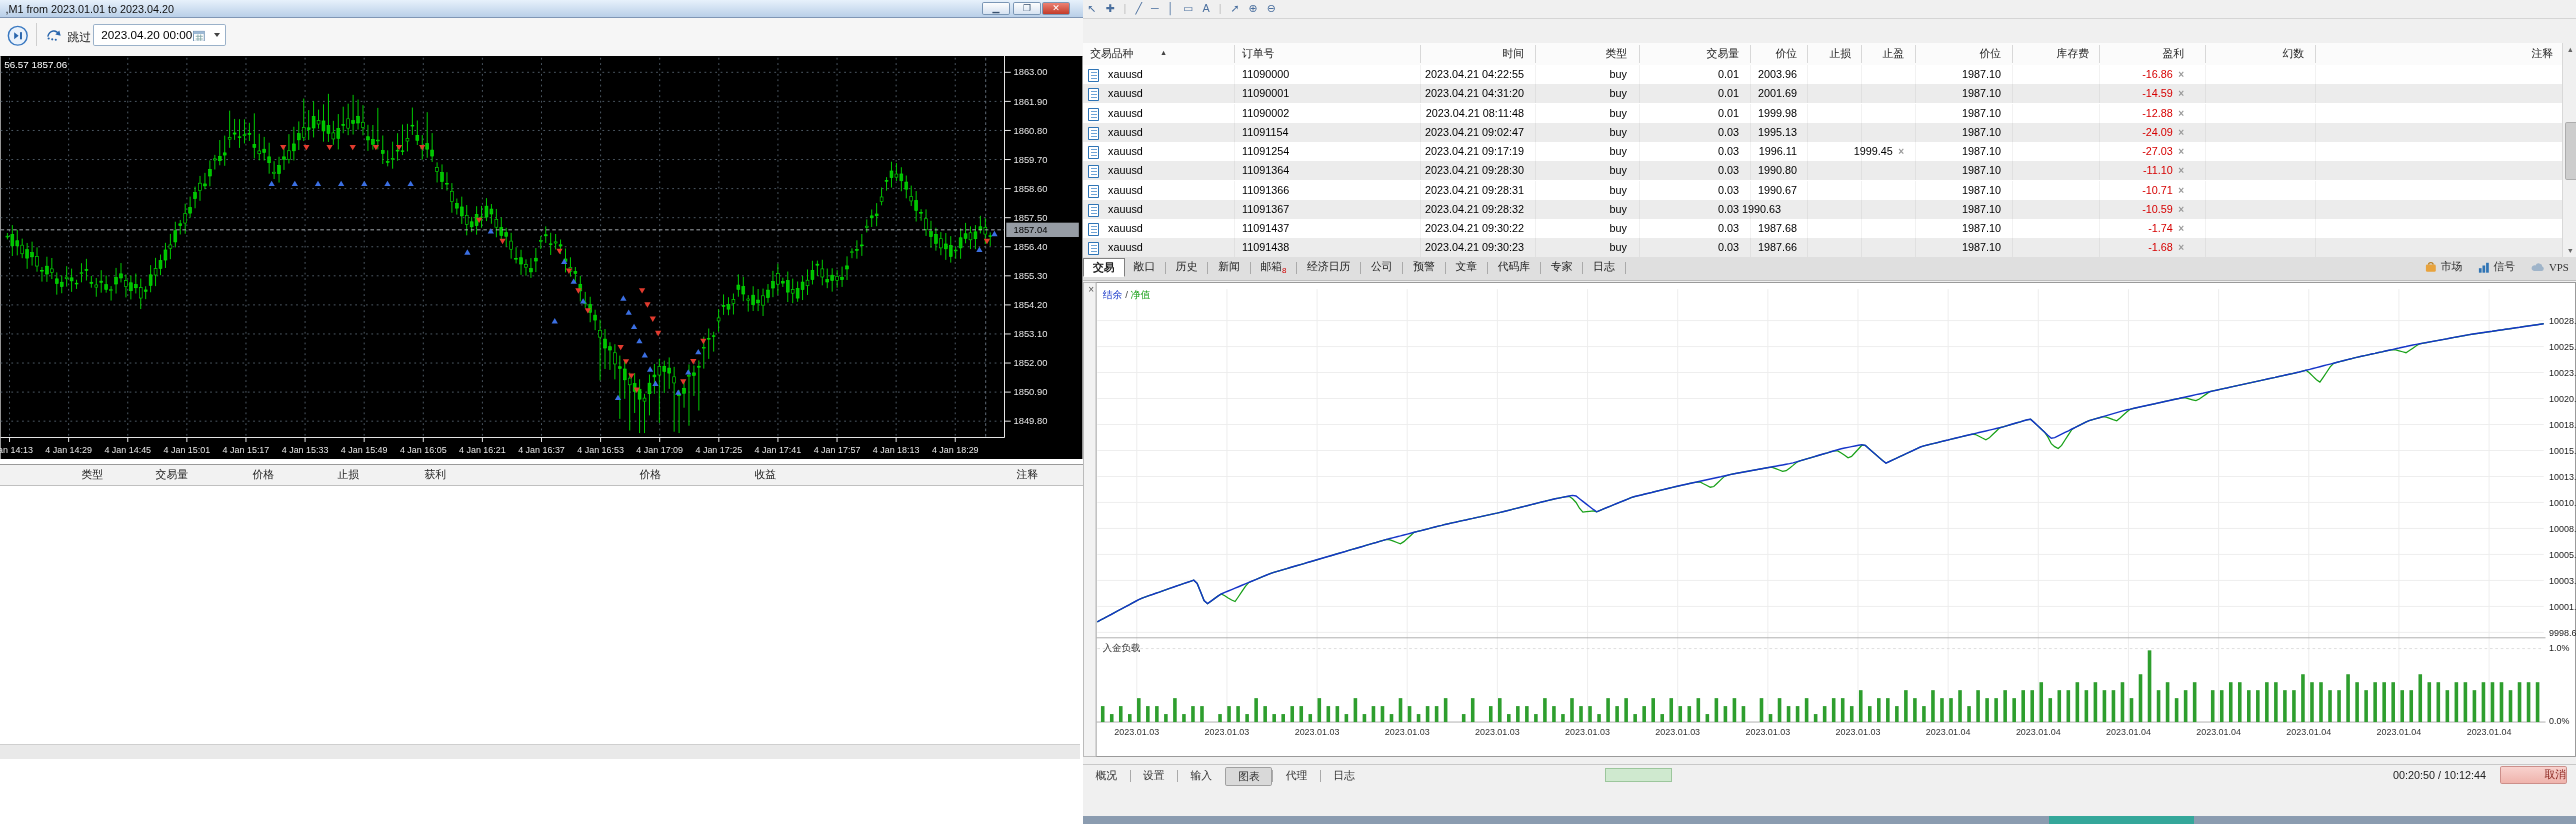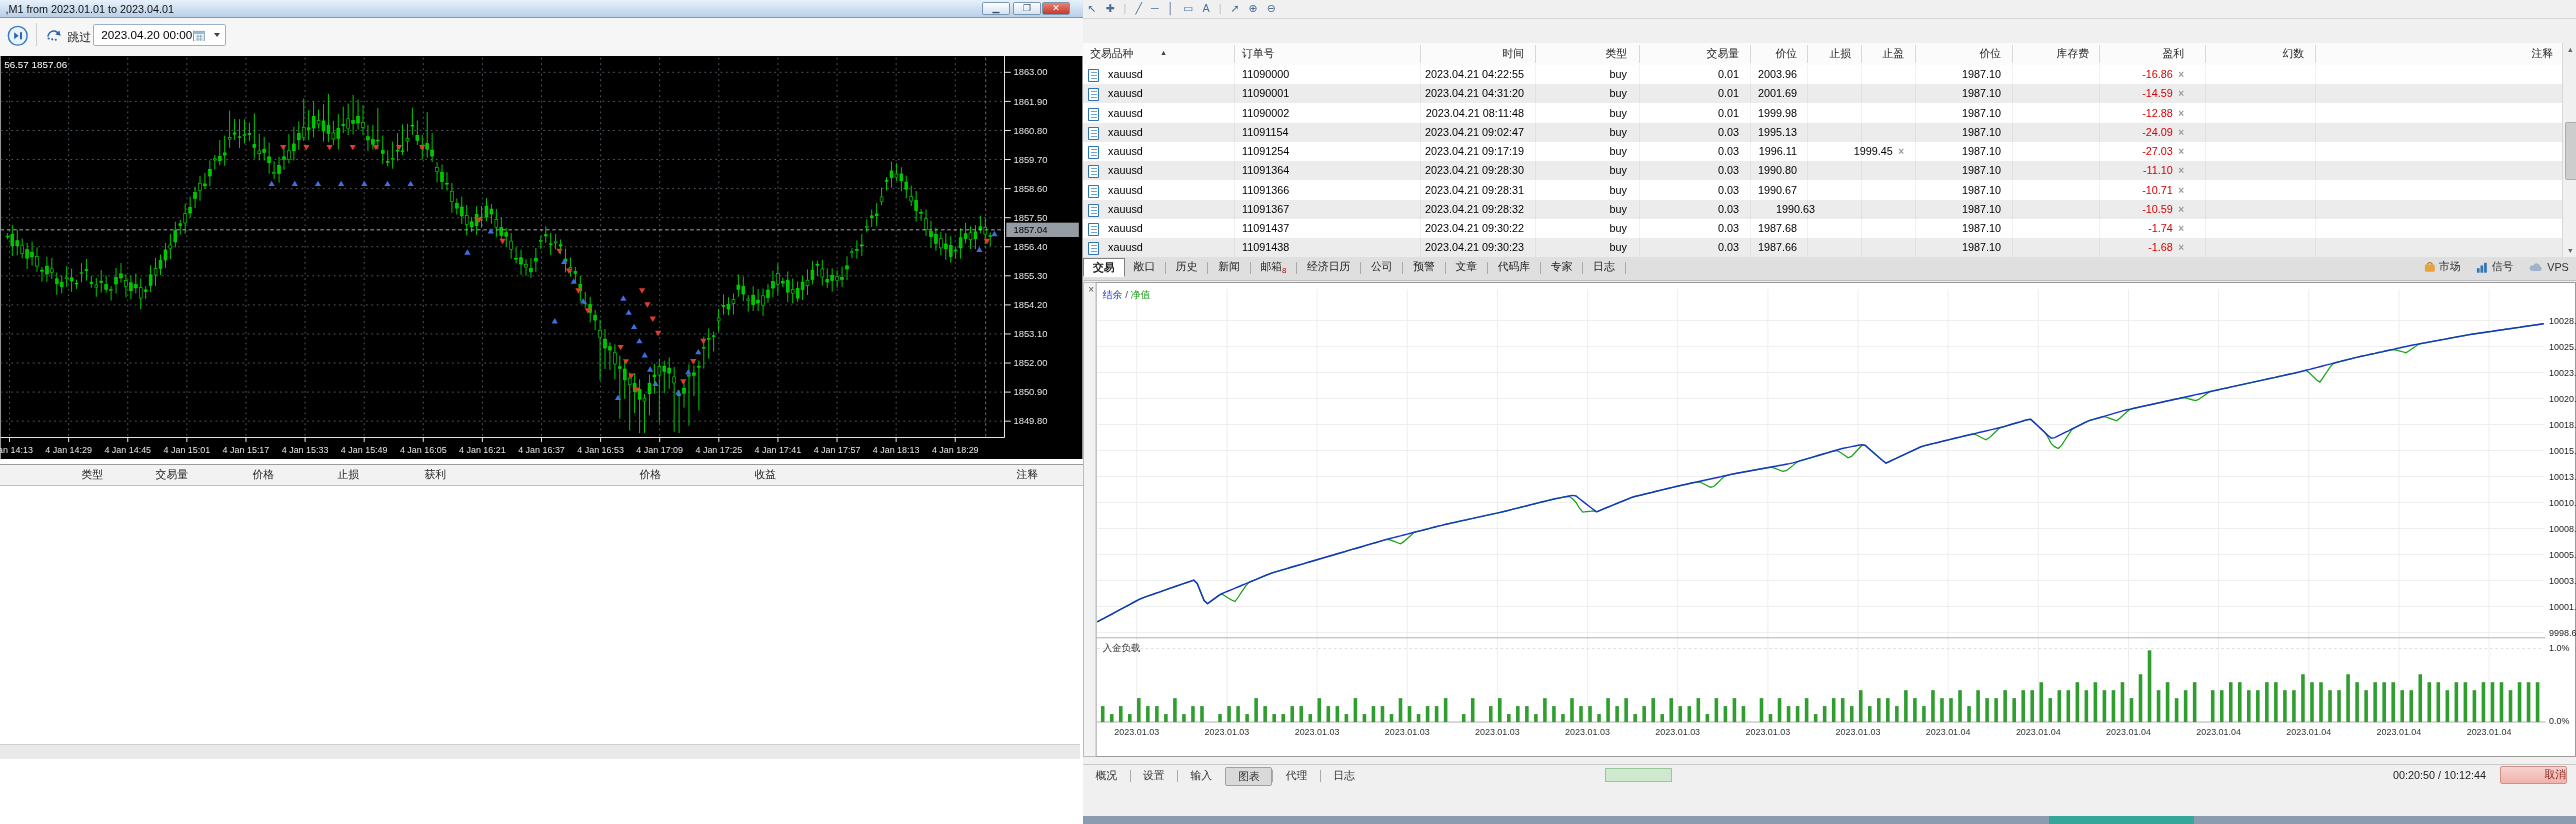--- a/index.html
+++ b/index.html
@@ -46,21 +46,21 @@
   #tt-scroll{left:1479px;top:43px;width:14.3px;height:215px;background:#f0f0f0;border-left:0.9px solid #d8d8d8;}
   .sb-arrow{left:1.8px;width:10.8px;height:10.8px;font-size:7.2px;color:#666;text-align:center;line-height:10.8px;}
   #tt-thumb{left:1.8px;top:79px;width:10.8px;height:56px;background:#cdcdcd;border:0.9px solid #adadad;border-radius:1.8px;}
   
   #toolbox-bar{left:0;top:257px;width:1493px;height:23px;background:#dfdfdf;border-bottom:0.9px solid #bdbdbd;}
   .tbx-tab{display:inline-block;padding:2.7px 9px;font-size:10.8px;color:#222;vertical-align:top;}
   .tbx-tab.active{background:#fff;border:0.9px solid #808080;border-bottom:0.9px solid #fff;font-weight:bold;margin-top:0.9px;padding:1.8px 9px;}
   .tbx-sep{display:inline-block;width:0.9px;height:11.7px;background:#aaa;margin:5.4px 0.9px;vertical-align:top;}
   .badge{color:#d00000;font-size:8px;vertical-align:sub;}
   #services{right:7.2px;top:260px;display:flex;gap:16px;font-size:10.8px;color:#333;}
-  .svc{display:flex;align-items:center;gap:3.6px;}
+  .svc{display:flex;align-items:center;gap:3.6px;font-family:Liberation Serif, serif;}
   
   #graph-close{left:2.7px;top:285px;width:10.8px;height:10.8px;font-size:10px;line-height:10px;color:#555;text-align:center;}
   
   #tester-bar{left:0;top:764px;width:1493px;height:21.5px;background:#f0f0f0;border-top:0.9px solid #c8c8c8;}
   .tst-tab{display:inline-block;margin-top:1.8px;padding:2.7px 12.5px;font-size:10.8px;color:#333;vertical-align:top;}
   .tst-tab.active{background:#d9d9d9;border:0.9px solid #a0a0a0;border-radius:1.8px;padding:1.8px 11.7px;}
   #tester-progress{left:522px;top:768px;width:65px;height:11.7px;background:#cfe9cf;border:0.9px solid #9cc69c;}
   #progress-time{right:90px;top:769px;font-size:10.8px;color:#222;}
   #cancel-btn{right:9px;top:766px;width:65px;height:16px;background:linear-gradient(#f8d2ce,#efb3ac);
               border:0.9px solid #cc8f8a;border-radius:1.8px;font-size:10.8px;color:#8b2620;text-align:right;line-height:15.2px;}
@@ -73,21 +73,21 @@
   #strip-teal{left:966px;top:0;width:145px;height:9px;background:#35a79a;}
   text{font-family:"Liberation Sans","DejaVu Sans",sans-serif;}
 </style>
 </head>
 <body>
 
 <div id="screen">
 
   <div class="abs" id="left-window">
     <div class="abs" id="lw-titlebar">
-      <span>,M1 from 2023.01.01 to 2023.04.01</span>
+      <span>,M1 from 2023.01.01 to 2023.04.20</span>
       <div class="abs cap-btn" style="left:982px;"><span>▁</span></div>
       <div class="abs cap-btn" style="left:1013px;"><span>❐</span></div>
       <div class="abs cap-btn close" style="left:1042px;"><span>✕</span></div>
     </div>
     <div class="abs" id="lw-toolbar">
       <div class="abs" style="left:7.2px;top:7.2px;">
         <svg width="21.5" height="21.5" viewBox="0 0 24 24">
           <circle cx="12" cy="12" r="10.5" fill="#eaf2fb" stroke="#3a79c1" stroke-width="1.6"></circle>
           <path d="M8 8l5 4-5 4z" fill="#2a66ad"></path>
             <rect x="14.5" y="8" width="2.2" height="8" fill="#2a66ad"></rect>
@@ -911,21 +911,21 @@
           <span class="doc-icon">
             <i style="top:2.7px"></i>
             <i style="top:5.4px"></i>
             <i style="top:8px"></i>
           </span>
           <span class="tcell" style="left: 25px;">xauusd</span>
           <span class="tcell" style="left: 159px;">11091367</span>
           <span class="tcell" style="right: 1038px;">2023.04.21 09:28:32</span>
           <span class="tcell" style="right: 935px;">buy</span>
           <span class="tcell" style="right: 823px;">0.03</span>
-          <span class="tcell" style="right: 747px;">1990.63</span>
+          <span class="tcell" style="right: 781px;">1990.63</span>
           <span class="tcell" style="right: 561px;">1987.10</span>
           <span class="tcell profit-neg" style="right: 378px;">-10.59<span class="close-x">×</span></span>
           <div class="abs" style="left: 151px; top: 0px; width: 0.9px; height: 19px; background: rgba(0, 0, 0, 0.05);"></div>
           <div class="abs" style="left: 337px; top: 0px; width: 0.9px; height: 19px; background: rgba(0, 0, 0, 0.05);"></div>
           <div class="abs" style="left: 452px; top: 0px; width: 0.9px; height: 19px; background: rgba(0, 0, 0, 0.05);"></div>
           <div class="abs" style="left: 556px; top: 0px; width: 0.9px; height: 19px; background: rgba(0, 0, 0, 0.05);"></div>
           <div class="abs" style="left: 667px; top: 0px; width: 0.9px; height: 19px; background: rgba(0, 0, 0, 0.05);"></div>
           <div class="abs" style="left: 724px; top: 0px; width: 0.9px; height: 19px; background: rgba(0, 0, 0, 0.05);"></div>
           <div class="abs" style="left: 778px; top: 0px; width: 0.9px; height: 19px; background: rgba(0, 0, 0, 0.05);"></div>
           <div class="abs" style="left: 832px; top: 0px; width: 0.9px; height: 19px; background: rgba(0, 0, 0, 0.05);"></div>

